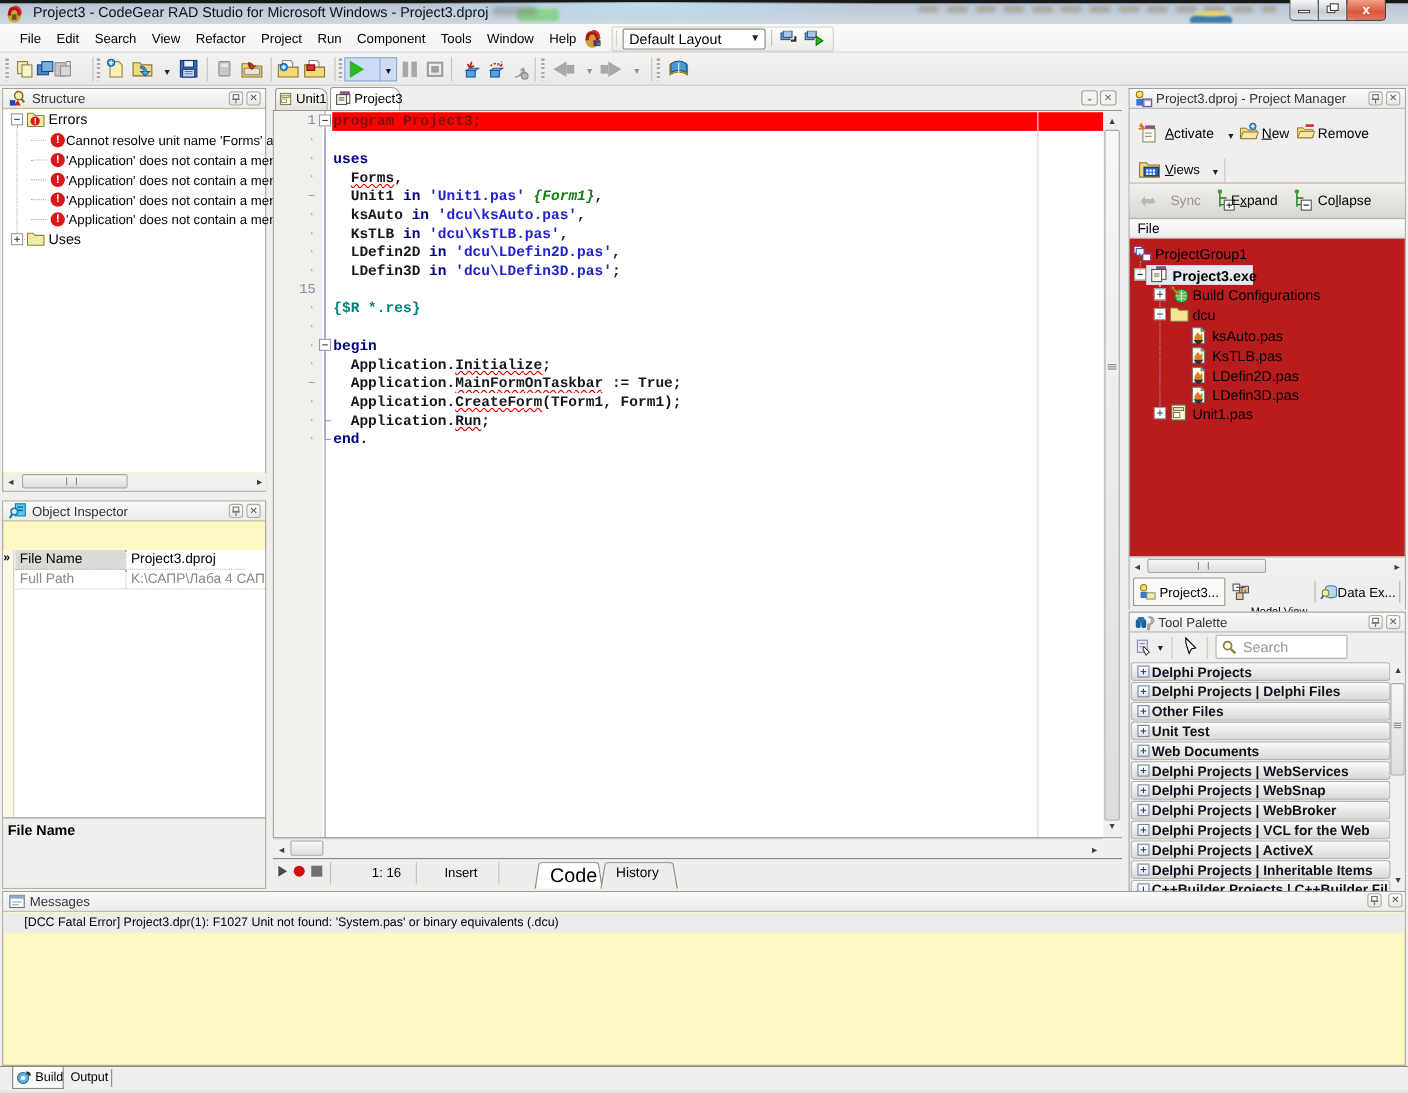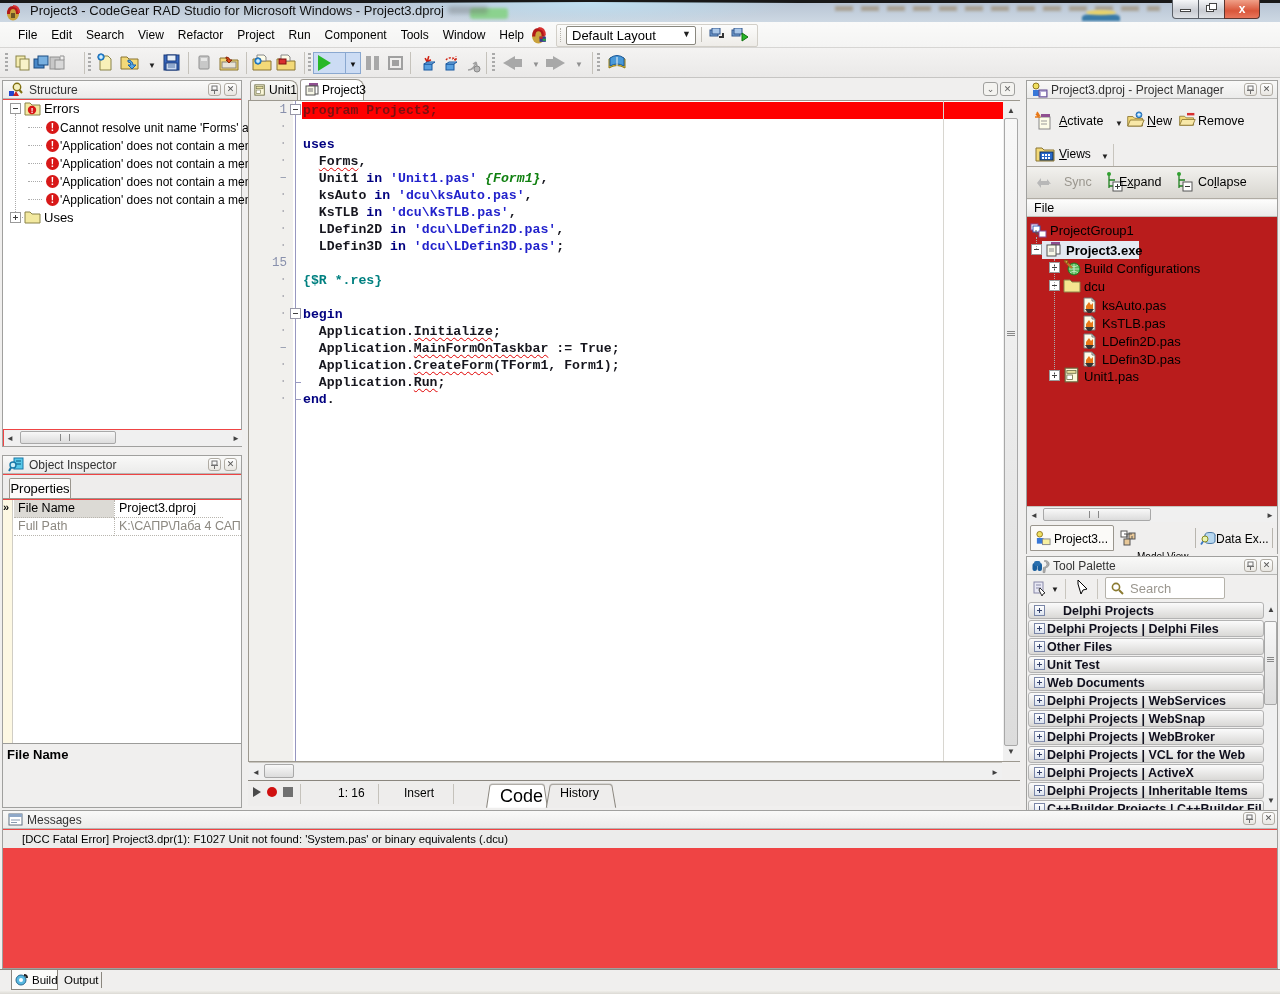--- a/index.html
+++ b/index.html
@@ -1,17 +1,17 @@
 <!DOCTYPE html>
 <html><head><meta charset="utf-8"><style>
 *{margin:0;padding:0;box-sizing:border-box;}
 html,body{width:1280px;height:994px;overflow:hidden;}
 body{font-family:"Liberation Sans",sans-serif;background:#f0efee;position:relative;font-size:13px;color:#000;}
 .abs{position:absolute;}
-.panel{position:absolute;background:#ef4444;border:1px solid #a0a09e;}
+.panel{position:absolute;background:#fef9c3;border:1px solid #a0a09e;}
 .phead{position:absolute;left:0;right:0;top:0;height:18px;background:linear-gradient(#f9f9f8,#ebebea);border-bottom:1px solid #b6b6b4;font-size:12px;color:#333;}
 .phead .t{position:absolute;left:26px;top:2px;}
 .pbtn{position:absolute;top:2px;width:13px;height:13px;border:1px solid #b0aca4;border-radius:3px;background:linear-gradient(#fff,#e8e6e1);font-size:9px;color:#555;text-align:center;line-height:11px;}
 .sb{background:#f0f0f0;}
 .sbthumb{background:linear-gradient(#f8f8f8,#dcdcdc);border:1px solid #a8a8a8;border-radius:2px;}
 .sbarr{color:#404040;font-size:8px;text-align:center;}
 .cat{position:absolute;left:0;width:236px;height:17px;border:1px solid #b3b3b3;border-radius:3px;background:linear-gradient(#fbfbfb,#d9d8d6);font-weight:bold;font-size:12.5px;color:#10101e;}
 .code{font-family:"Liberation Mono",monospace;font-weight:bold;font-size:13.2px;line-height:17px;white-space:pre;}
 .kw{color:#000080;}
 .id{color:#16161e;}
@@ -269,24 +269,20 @@
     </svg>
     <span class="t">Object Inspector</span>
     <span class="pbtn" style="right:20px;"><svg width="9" height="10" viewBox="0 0 9 10" style="margin-top:1px;">
           <rect x="2" y="1" width="5" height="4" fill="#f8f8f8" stroke="#707070"></rect>
           <line x1="1" y1="5.5" x2="8" y2="5.5" stroke="#707070"></line>
           <line x1="4.5" y1="6" x2="4.5" y2="9" stroke="#707070"></line>
         </svg></span>
       <span class="pbtn" style="right:4px;">✕</span>
   </div>
 
-  <div class="abs" style="left:0;top:19px;width:238px;height:24px;background:#eeedec;">
-    <div class="abs" style="left:6px;top:3px;width:62px;height:21px;background:#fcfbfa;border:1px solid #9a968e;border-bottom:none;border-radius:2px 2px 0 0;text-align:center;font-size:13px;padding-top:2px;">Properties</div>
-    <div class="abs" style="left:0;top:23px;width:238px;height:1px;background:#9a968e;"></div>
-  </div>
 
   <div class="abs" style="left:0;top:44px;width:238px;height:36px;background:#fff;font-size:12.5px;">
     <div class="abs" style="left:0;top:0;width:10px;height:36px;background:#fdf8e3;border-right:1px solid #d0cdc4;"></div>
     <div class="abs" style="left:0;top:1px;font-size:11px;font-weight:bold;">»</div>
     <div class="abs" style="left:11px;top:0;width:100px;height:18px;background:#dcdad5;border-bottom:1px dotted #b8b5ae;padding:1px 0 0 4px;">File Name</div>
     <div class="abs" style="left:111px;top:0;width:109px;height:18px;border-bottom:1px dotted #b8b5ae;border-left:1px dotted #b8b5ae;padding:1px 0 0 4px;">Project3.dproj</div>
     <div class="abs" style="left:11px;top:18px;width:100px;height:18px;border-bottom:1px dotted #b8b5ae;padding:1px 0 0 4px;color:#8c8880;">Full Path</div>
     <div class="abs" style="left:111px;top:18px;width:127px;height:18px;border-bottom:1px dotted #b8b5ae;border-left:1px dotted #b8b5ae;padding:1px 0 0 4px;color:#8c8880;white-space:nowrap;overflow:hidden;">K:\САПР\Лаба 4 САПР\</div>
   </div>
   <div class="abs" style="left:0;top:80px;width:238px;height:207px;background:#fff;">
@@ -615,21 +611,21 @@
           <line x1="9" y1="9" x2="13" y2="13" stroke="#8a7a30" stroke-width="2"></line>
         </svg>
         <span style="position:absolute;left:24px;top:3px;color:#9a968e;font-size:13px;">Search</span>
       </div>
     </div>
     <div class="cat" style="top:45px;left:1px;">
       <span class="bx" style="left:5px;top:2px;border-color:#7a86a8;background:linear-gradient(#fff,#dde4f0);">
         <i style="background:#33406a;"></i>
         <b style="background:#33406a;"></b>
       </span>
-      <span style="position:absolute;left:18px;top:1px;white-space:nowrap;margin-left:16px;">Delphi Projects</span>
+      <span style="position:absolute;left:18px;top:1px;white-space:nowrap;">Delphi Projects</span>
     </div>
     <div class="cat" style="top:63px;left:1px;">
       <span class="bx" style="left:5px;top:2px;border-color:#7a86a8;background:linear-gradient(#fff,#dde4f0);">
         <i style="background:#33406a;"></i>
         <b style="background:#33406a;"></b>
       </span>
       <span style="position:absolute;left:18px;top:1px;white-space:nowrap;">Delphi Projects | Delphi Files</span>
     </div>
     <div class="cat" style="top:81px;left:1px;">
       <span class="bx" style="left:5px;top:2px;border-color:#7a86a8;background:linear-gradient(#fff,#dde4f0);">

